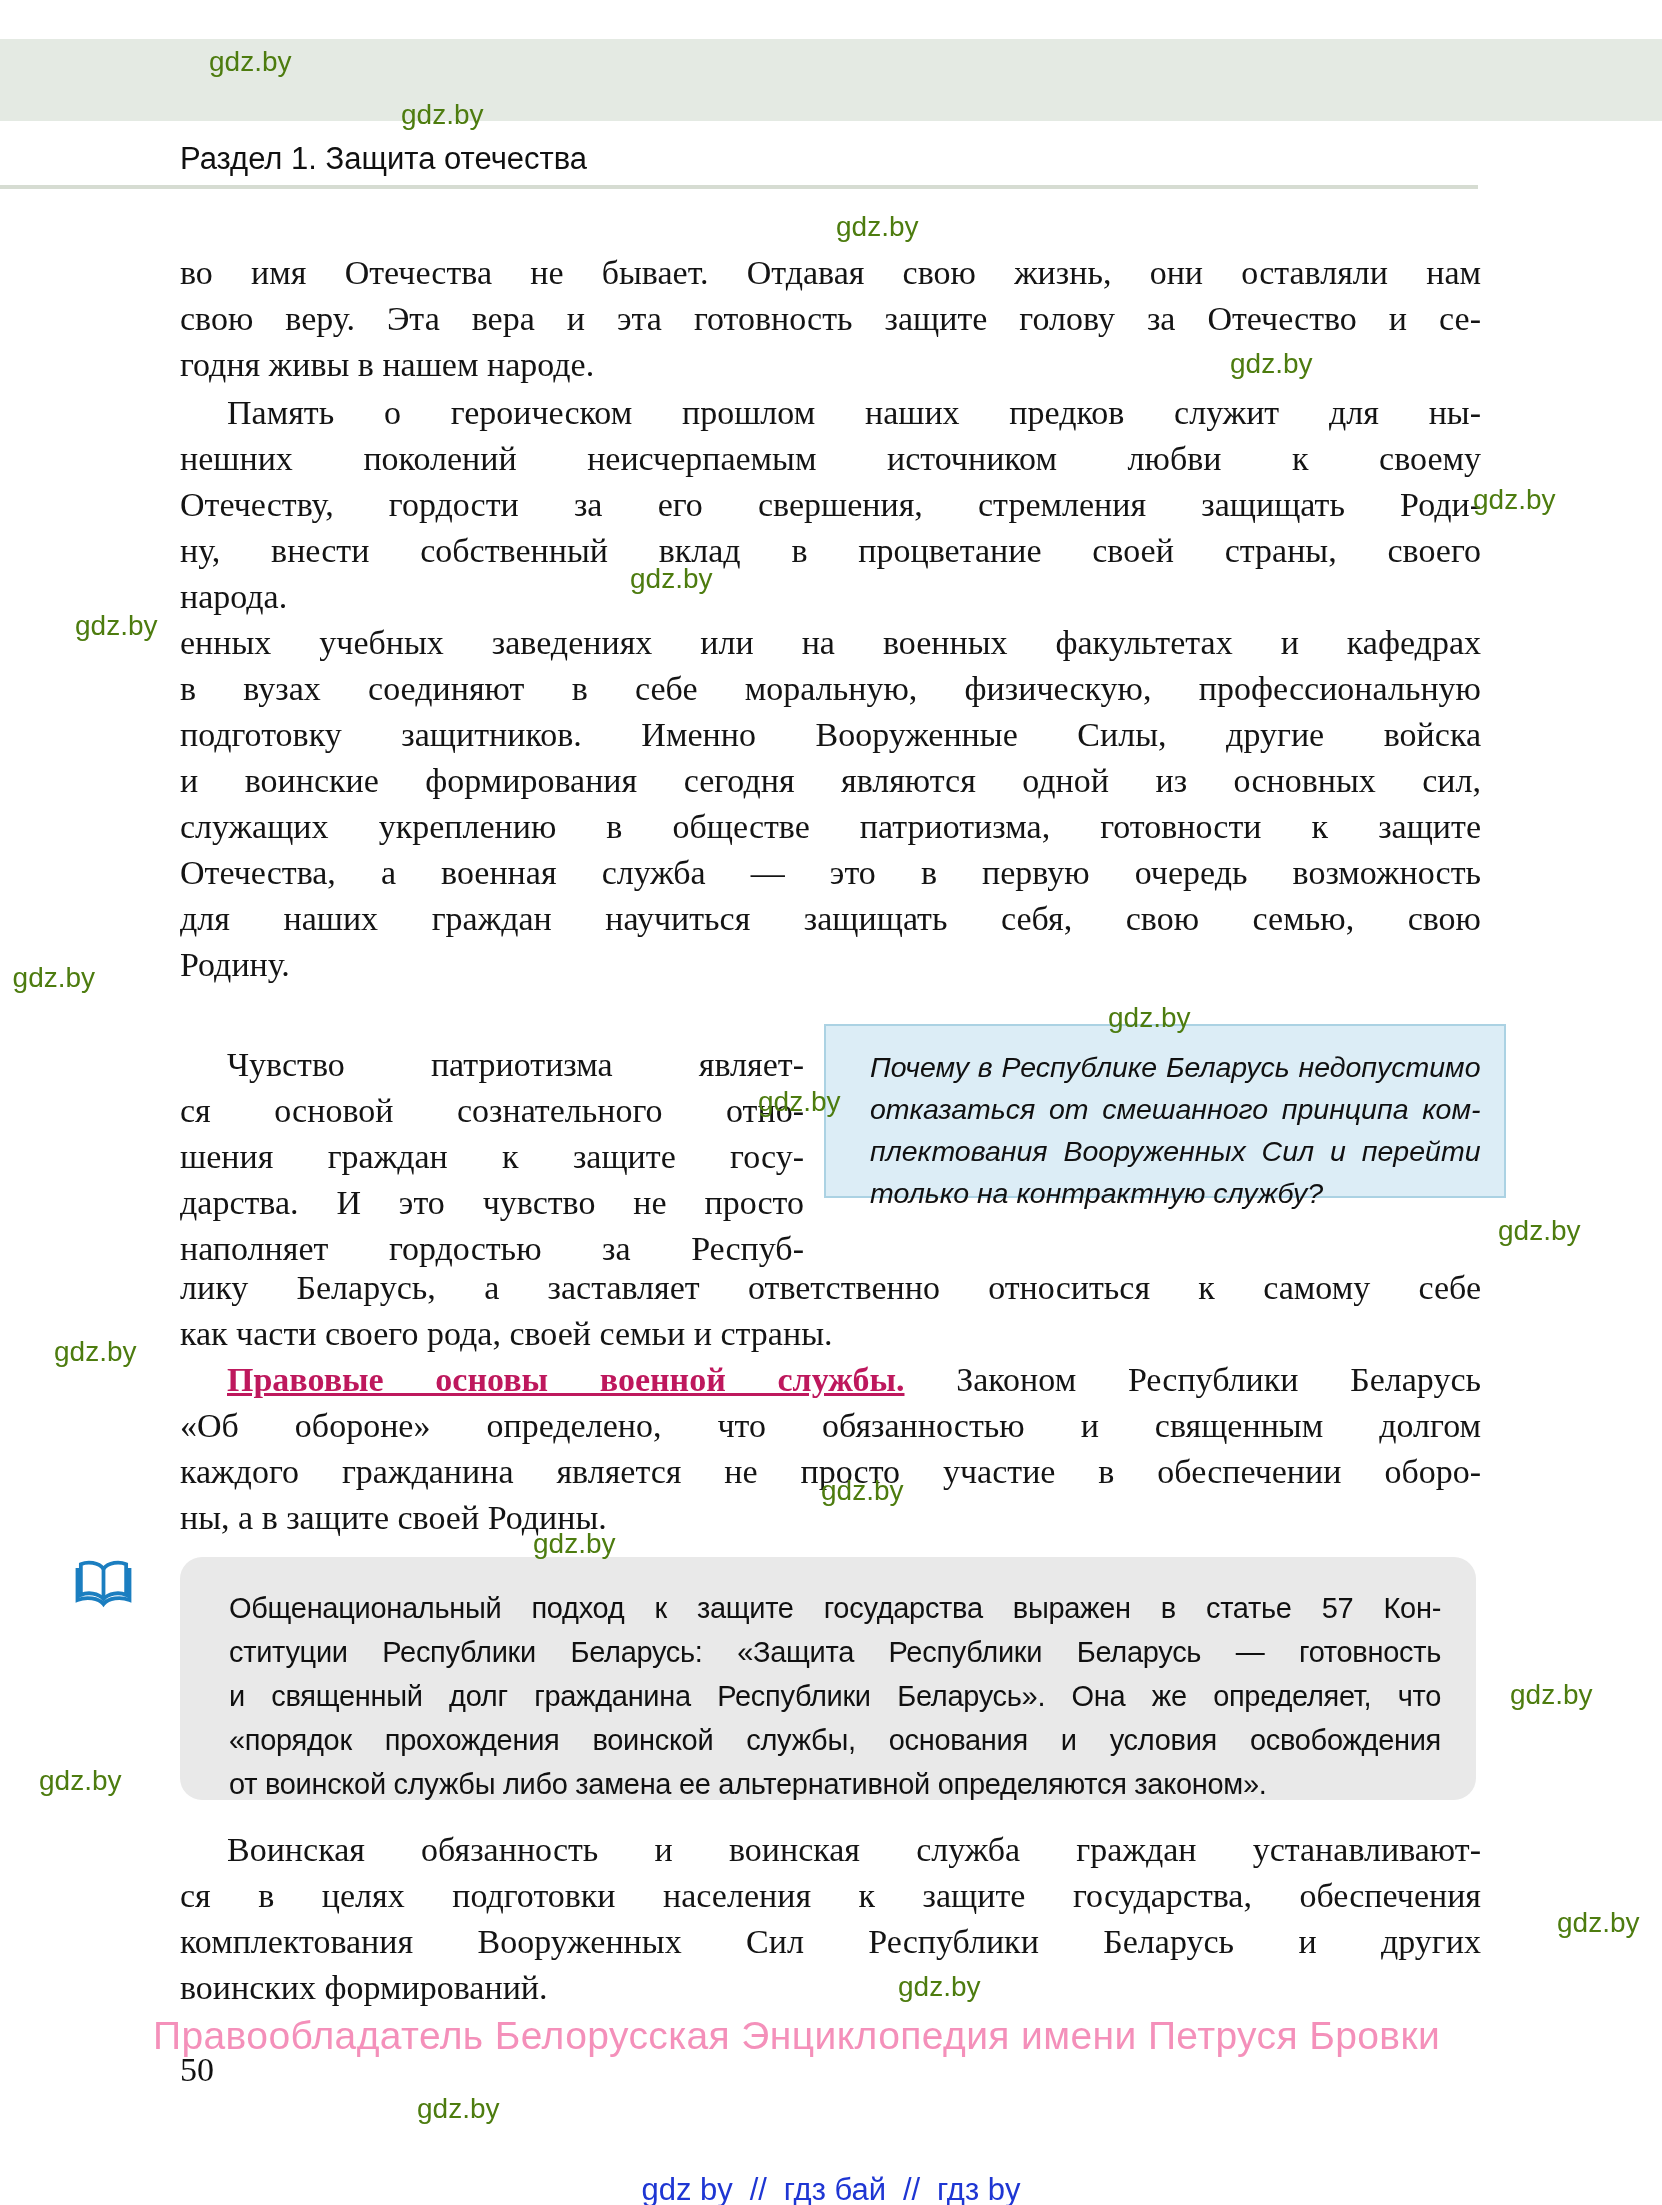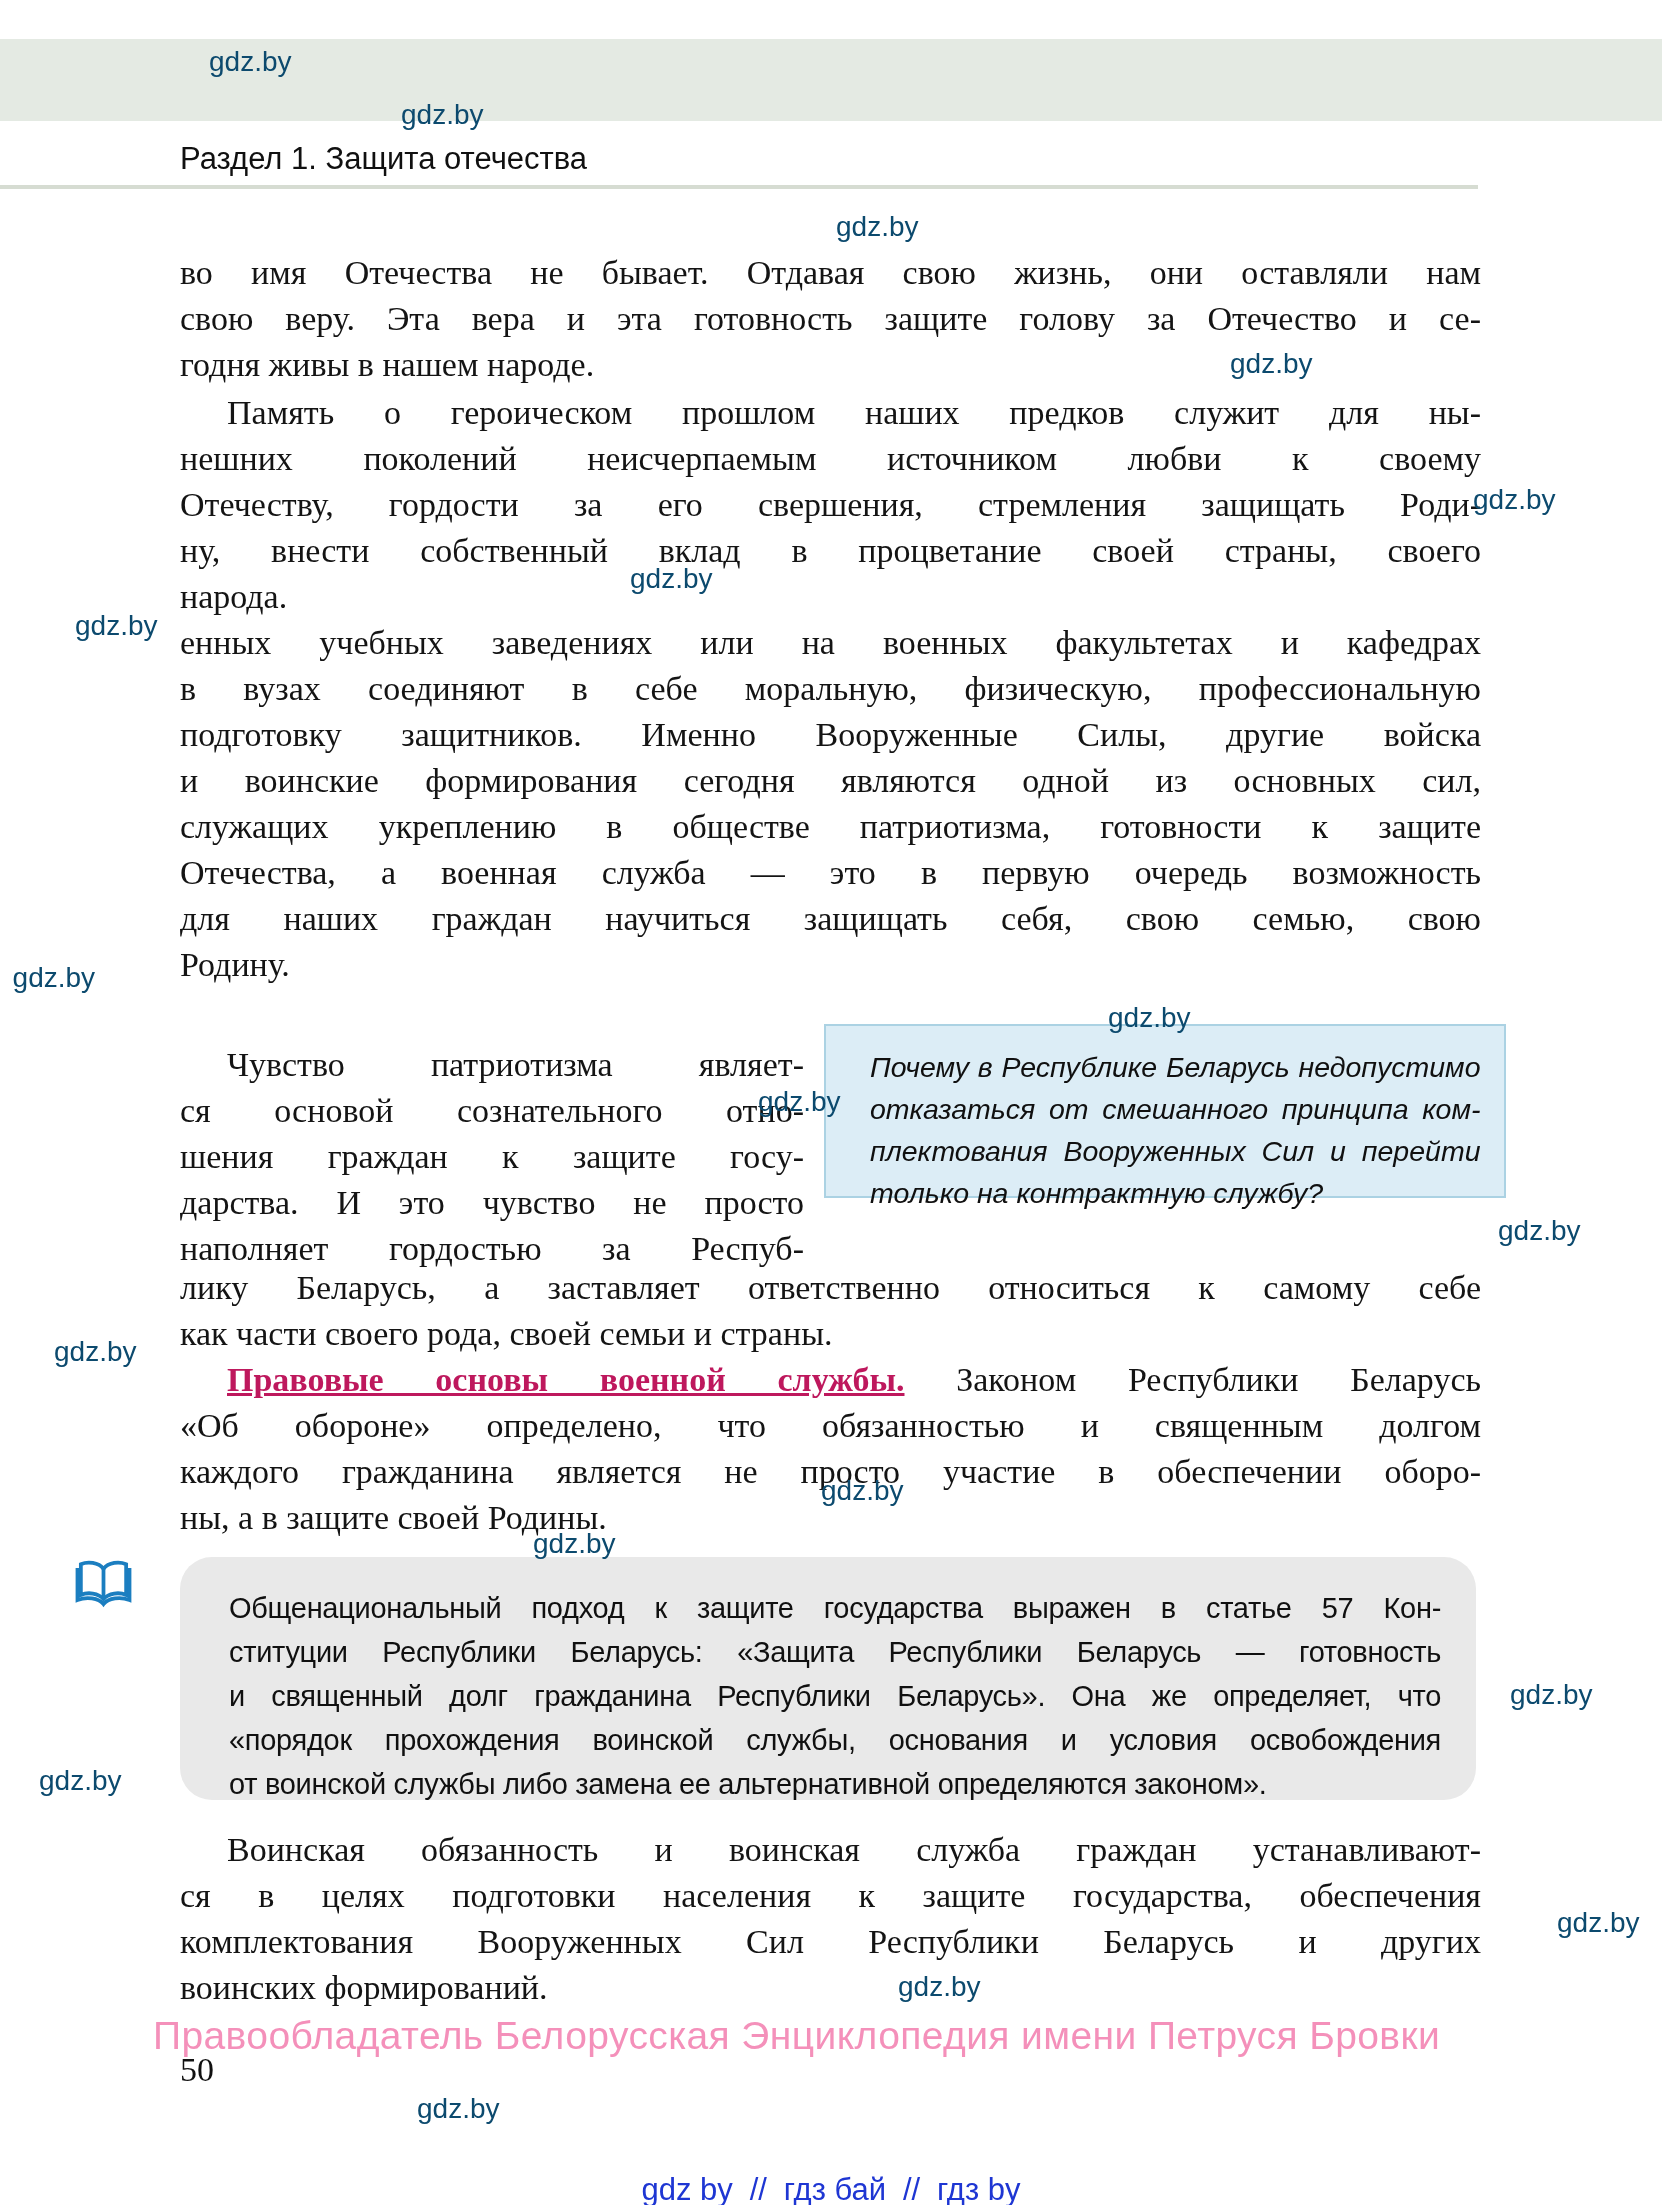--- a/index.html
+++ b/index.html
@@ -10,21 +10,21 @@
   .abs{position:absolute;}
   
   #top-link{
     left:0;top:13.4px;width:100%;text-align:center;
     font-family:"Liberation Sans",sans-serif;font-size:29px;color:#2bdc2b;margin-top:36px;
   }
   
   #header-bar{left:0;top:39px;width:1662px;height:82px;background:#e4eae3;}
   
   .wm{
-    font-family:"Liberation Sans",sans-serif;font-size:28px;color:#0c4a6e;
+    font-family:"Liberation Sans",sans-serif;font-size:28px;color:#4d7c0f;
     white-space:nowrap;z-index:30;
   }
   
   #section-header{
     left:180px;top:141px;font-family:"Liberation Sans",sans-serif;
     font-size:31px;color:#101010;white-space:nowrap;
   }
   #header-rule{left:0;top:185px;width:1478px;height:4.2px;background:#d6dcd2;}
   
   .para{left:180px;width:1301px;font-size:34px;line-height:46px;color:#141414;}
@@ -40,21 +40,21 @@
     background:#dcedf6;border:2.5px solid #abd2e3;
     padding:20px 23.5px 0 44px;z-index:10;
   }
   #question-box .tline{
     font-family:"Liberation Sans",sans-serif;font-style:italic;
     font-size:28.5px;line-height:42px;color:#101010;
   }
   
   #info-box{
     left:180px;top:1557px;width:1296px;height:243px;box-sizing:border-box;
-    background:#e9e9e9;border-radius:32px;
+    background:#e9e9e9;border-radius:22px;
     padding:28.5px 35px 0 49px;z-index:5;
   }
   #info-box .tline{
     font-family:"Liberation Sans",sans-serif;font-size:29px;
     letter-spacing:-0.3px;line-height:44px;color:#101010;
   }
   
   #book-icon{left:74px;top:1558px;width:59px;height:52px;}
   
   #copyright{

